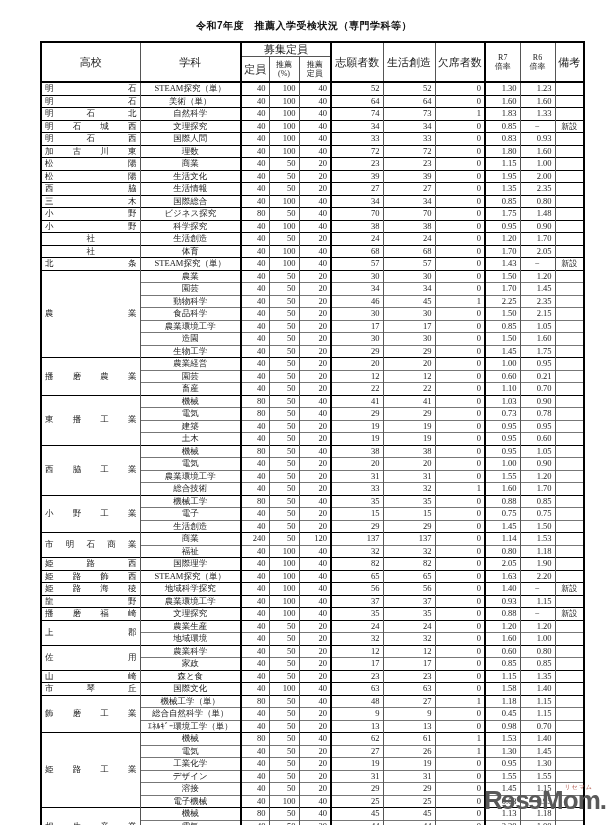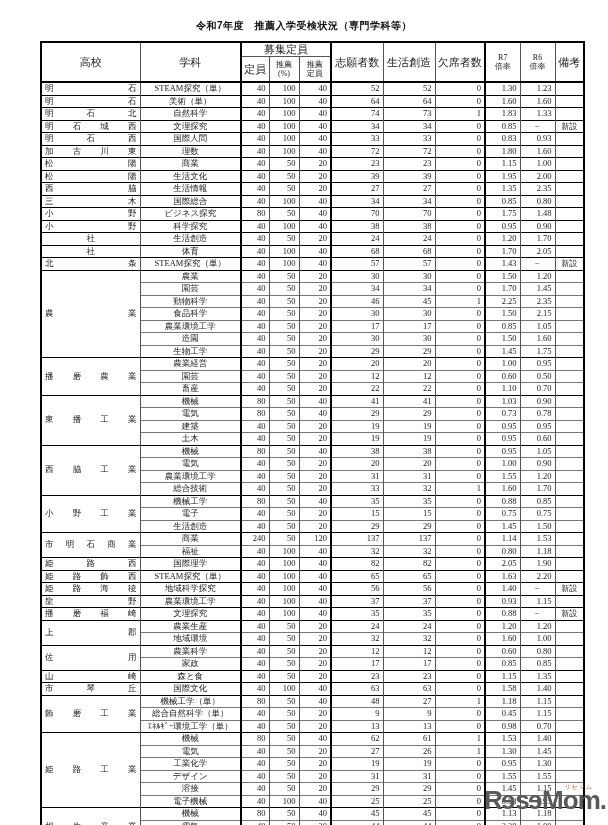--- a/index.html
+++ b/index.html
@@ -472,21 +472,21 @@
       </tr>
       <tr>
         <td class="dept">園芸</td>
         <td class="num c-cap">40</td>
         <td class="num">50</td>
         <td class="num">20</td>
         <td class="num c-app">12</td>
         <td class="num">12</td>
         <td class="num">0</td>
         <td class="num c-r7">0.60</td>
-        <td class="num">0.50</td>
+        <td class="num">0.21</td>
         <td class="note"></td>
       </tr>
       <tr>
         <td class="dept">畜産</td>
         <td class="num c-cap">40</td>
         <td class="num">50</td>
         <td class="num">20</td>
         <td class="num c-app">22</td>
         <td class="num">22</td>
         <td class="num">0</td>

